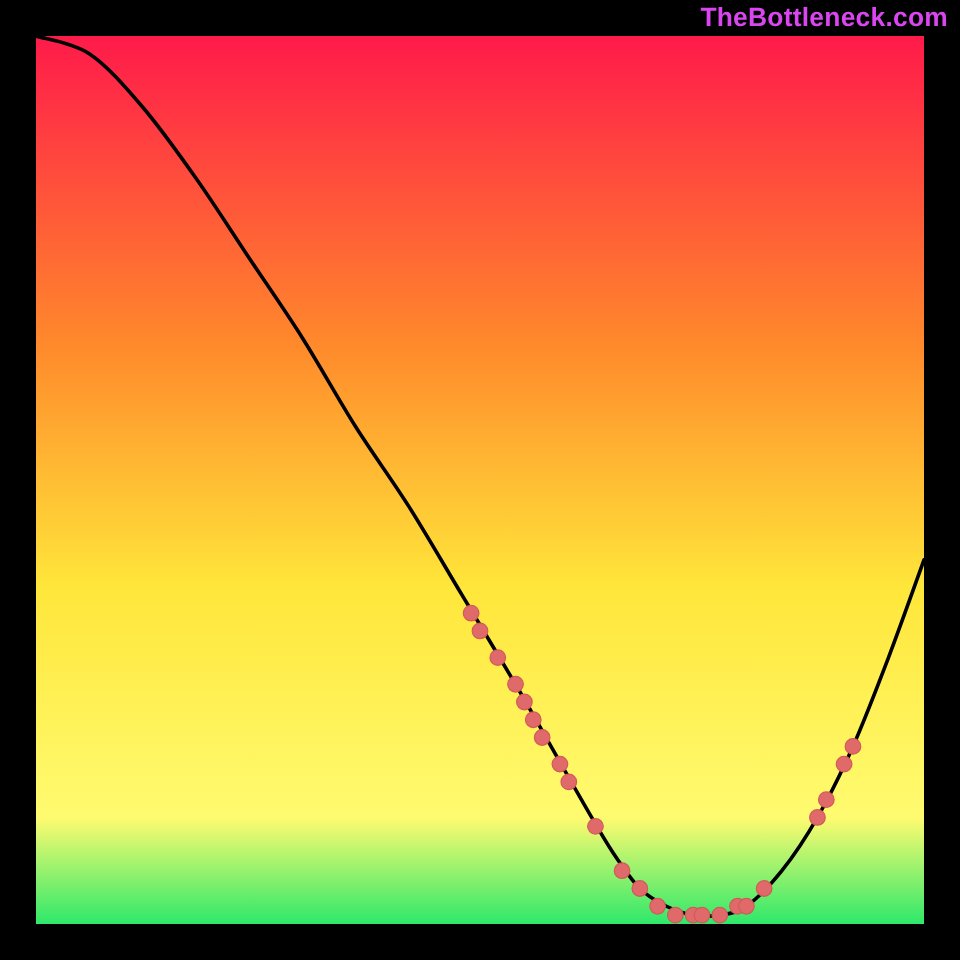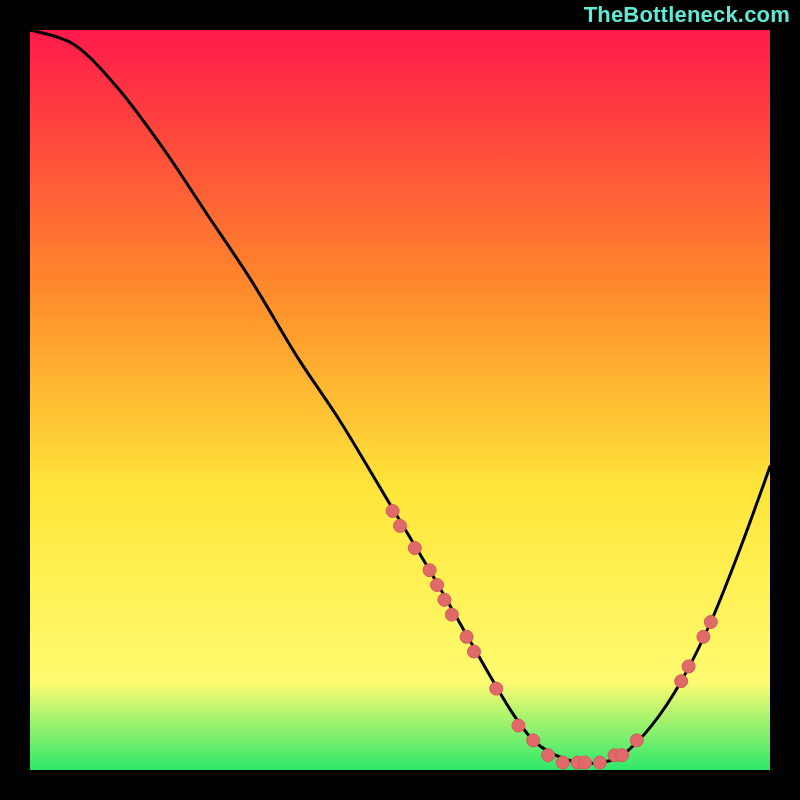--- a/index.html
+++ b/index.html
@@ -18,21 +18,21 @@
     height: 800px;
     background: #000;
   }
   .watermark {
     position: absolute;
     top: 2px;
     right: 10px;
     font-family: -apple-system, BlinkMacSystemFont, "Segoe UI", Arial, sans-serif;
     font-size: 22px;
     font-weight: 600;
-    color: #5eead4;
+    color: #d946ef;
     letter-spacing: 0.2px;
   }
   .plot {
     position: absolute;
     left: 30px;
     top: 30px;
     width: 740px;
     height: 740px;
   }
   svg {

